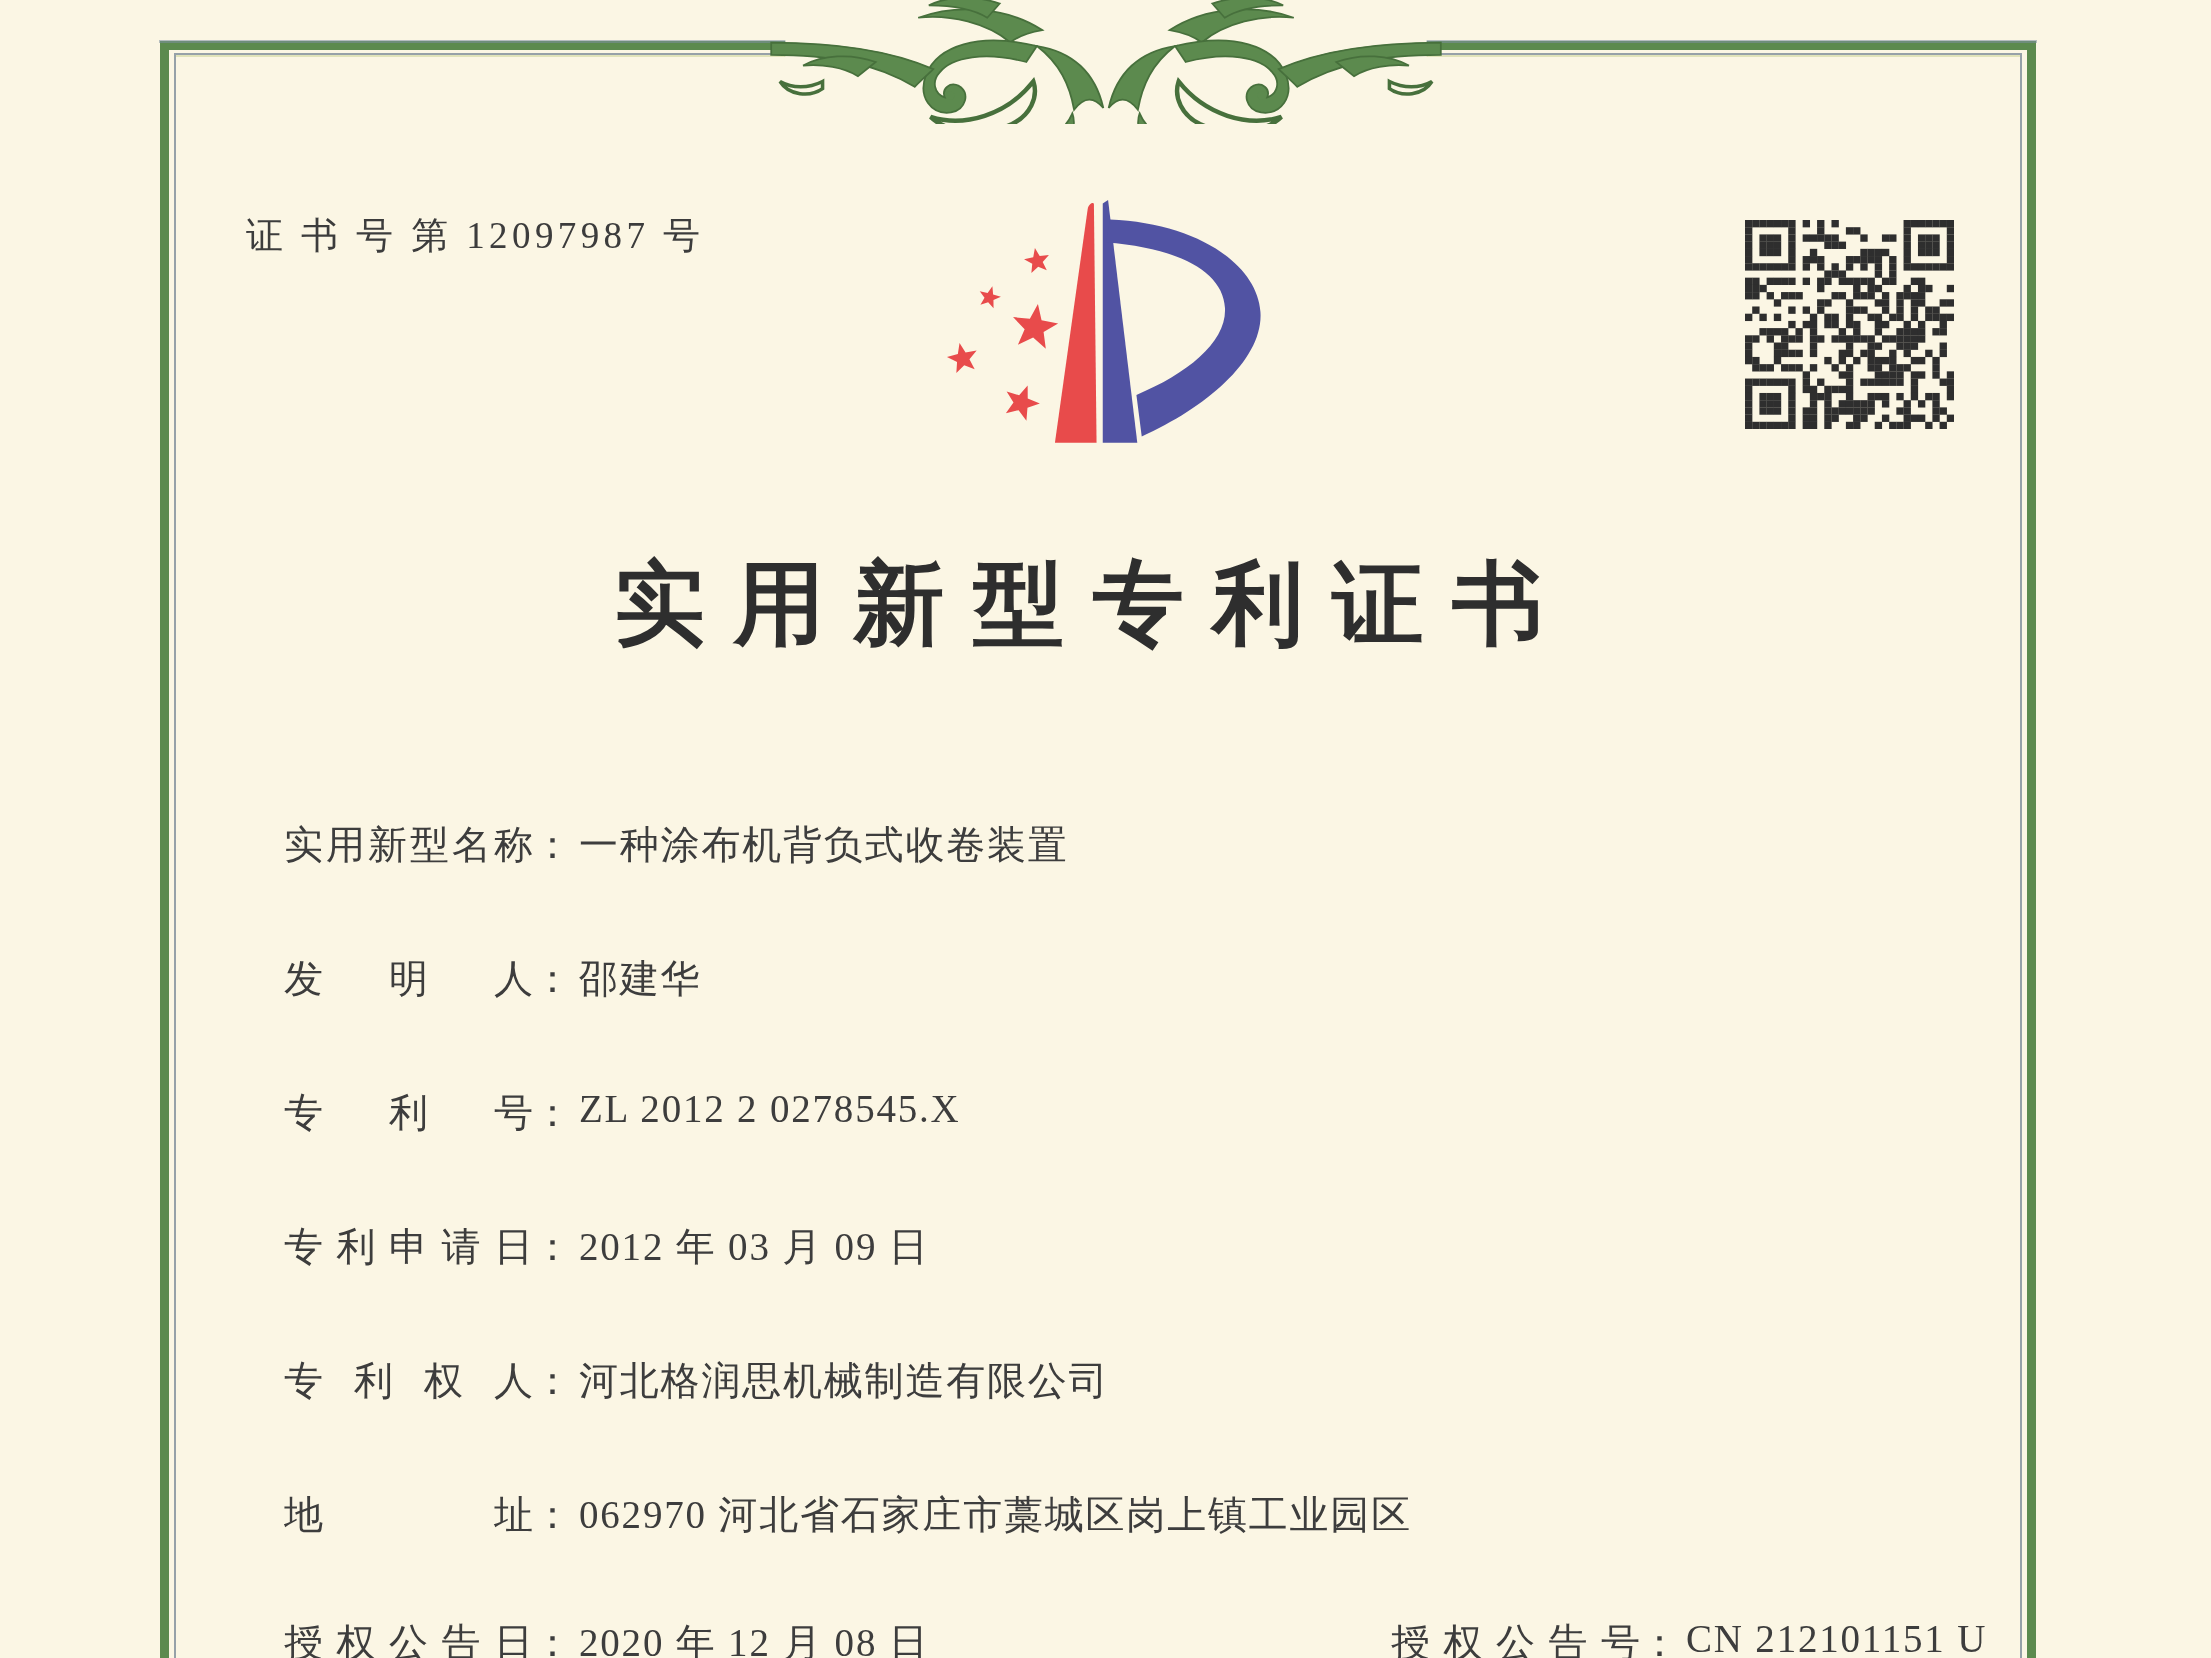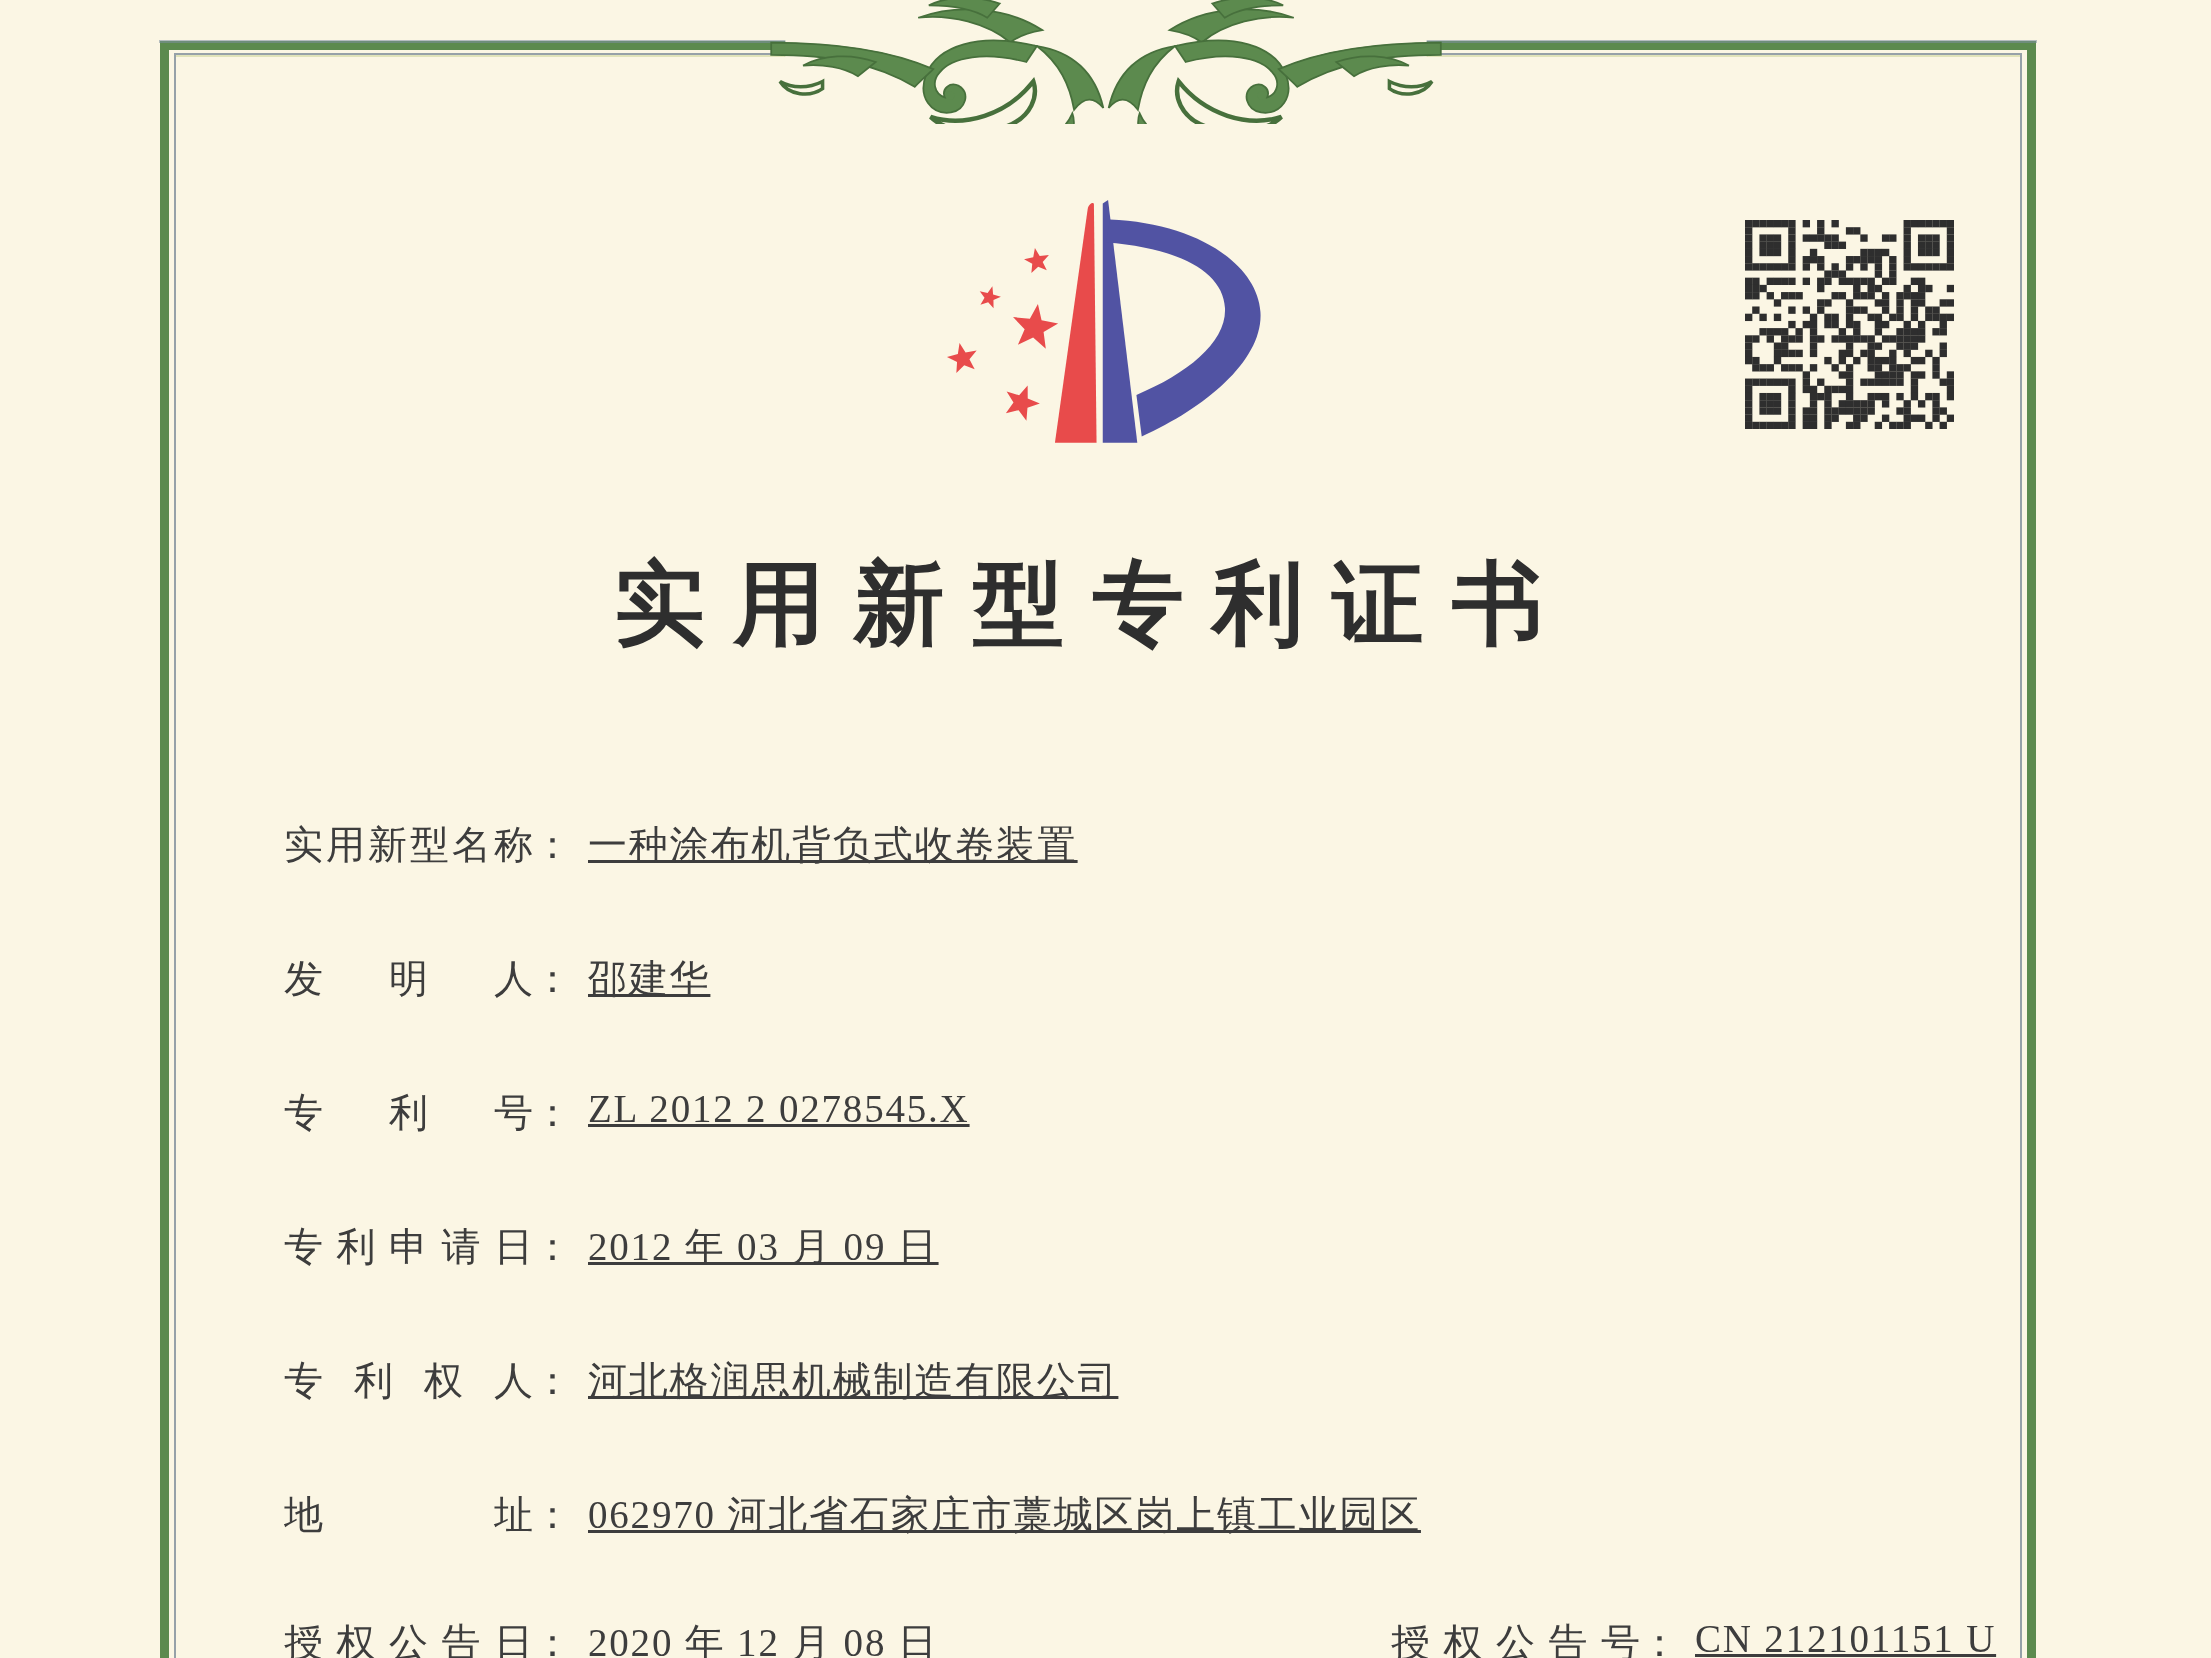--- a/index.html
+++ b/index.html
@@ -47,21 +47,21 @@
     font-size:91px;font-weight:bold;color:#2e2e2e;
     font-family:"Liberation Serif","DejaVu Serif",serif;
   }
   
   .row{position:absolute;left:284px;white-space:nowrap;font-size:39px;}
   .row .lbl{
     display:inline-flex;justify-content:space-between;
     width:249px;vertical-align:top;
   }
   .row .colon{display:inline-block;vertical-align:top;}
-  .row .val{display:inline-block;vertical-align:top;margin-left:16px;letter-spacing:1.8px;text-decoration:underline;}
+  .row .val{display:inline-block;vertical-align:top;margin-left:7px;letter-spacing:1.8px;}
   .row2{position:absolute;left:1107px;top:0;white-space:nowrap;}
   .row2 .lbl{display:inline-flex;justify-content:space-between;width:249px;vertical-align:top;}
 </style>
 </head>
 <body>
 
 <div class="page">
 
   <div class="frame-outer"></div>
   <div class="frame-inner"></div>
@@ -84,20 +84,21 @@
       <path d="M418,128 C428,152 456,162 474,152 C462,170 432,168 420,152 C416,146 415,136 418,128 Z"></path>
 
       <path d="M640,70 C668,60 700,62 722,74 C700,72 676,76 660,86 Z"></path>
       <path d="M700,92 C716,100 734,100 748,92 C738,108 714,110 700,100 Z" fill="none" stroke-width="4"></path>
 
       <circle cx="556" cy="108" r="5" stroke="none"></circle>
     </g>
     <use href="#orn-half" transform="matrix(-1,0,0,1,760,0)"></use>
   </svg>
 
+  <div class="cert-no">证 书 号 第 12097987 号</div>
 
   <svg class="logo" viewBox="0 0 430 350" aria-hidden="true">
 
     <path d="M187,36 C188,31 192,28 194,30 L197,300 L150,300 Z" fill="#e84b4b"></path>
 
     <path d="M204,30 L210,26 L243,300 L204,300 Z" fill="#5153a3"></path>
 
     <path d="M212,48 C310,52 378,98 382,152
              C386,205 322,260 248,293
              L242,246

